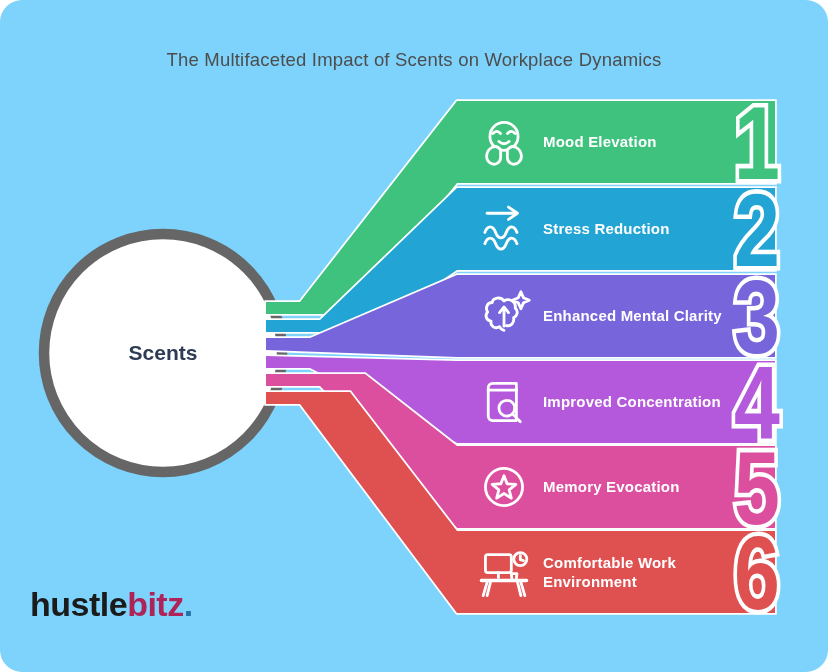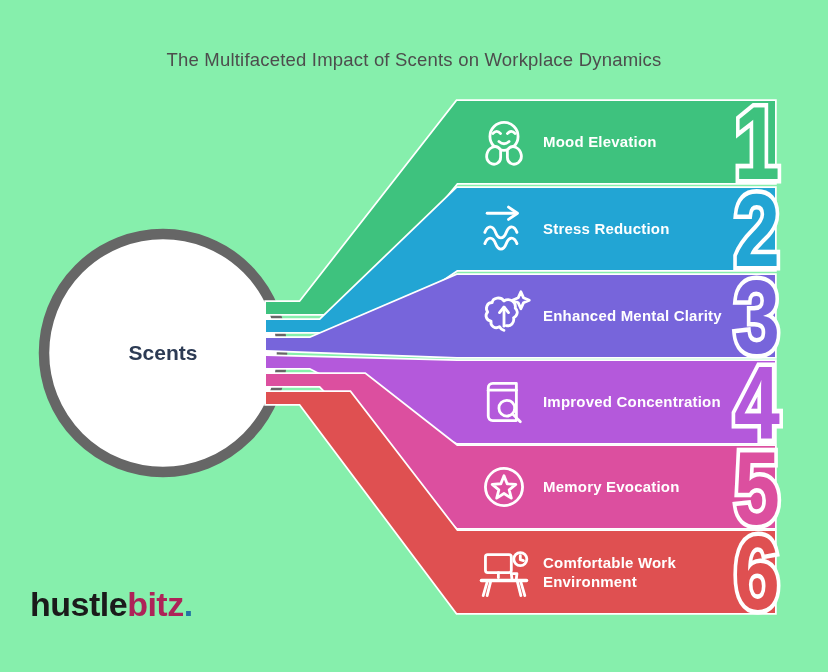--- a/index.html
+++ b/index.html
@@ -1,17 +1,17 @@
 <!DOCTYPE html>
 <html><head>
 <meta charset="utf-8">
 <style>
   html,body{margin:0;padding:0;background:#ffffff;}
-  .stage{position:relative;width:828px;height:672px;background:#86efac;overflow:hidden;
-         font-family:"Liberation Sans", sans-serif;}
+  .stage{position:relative;width:828px;height:672px;background:#7dd3fc;overflow:hidden;
+         font-family:"Liberation Sans", sans-serif;border-radius:22px;}
   svg text{font-family:"Liberation Sans", sans-serif;}
   .title-text{font-size:18.5px;letter-spacing:.2px;}
   .center-text{font-size:21px;font-weight:bold;}
   .row-label{font-size:15px;font-weight:bold;fill:#ffffff;letter-spacing:.2px;}
   .big-number{font-size:103px;font-weight:bold;stroke:#ffffff;stroke-width:9;paint-order:stroke fill;}
   .ribbon{stroke:#ffffff;stroke-width:3.5;stroke-linejoin:miter;paint-order:stroke fill;}
   .icon{stroke:#ffffff;stroke-width:2.5;fill:none;stroke-linecap:round;stroke-linejoin:round;}
   .logo-text{font-size:34px;font-weight:bold;letter-spacing:-0.5px;}
 </style>
 </head>

